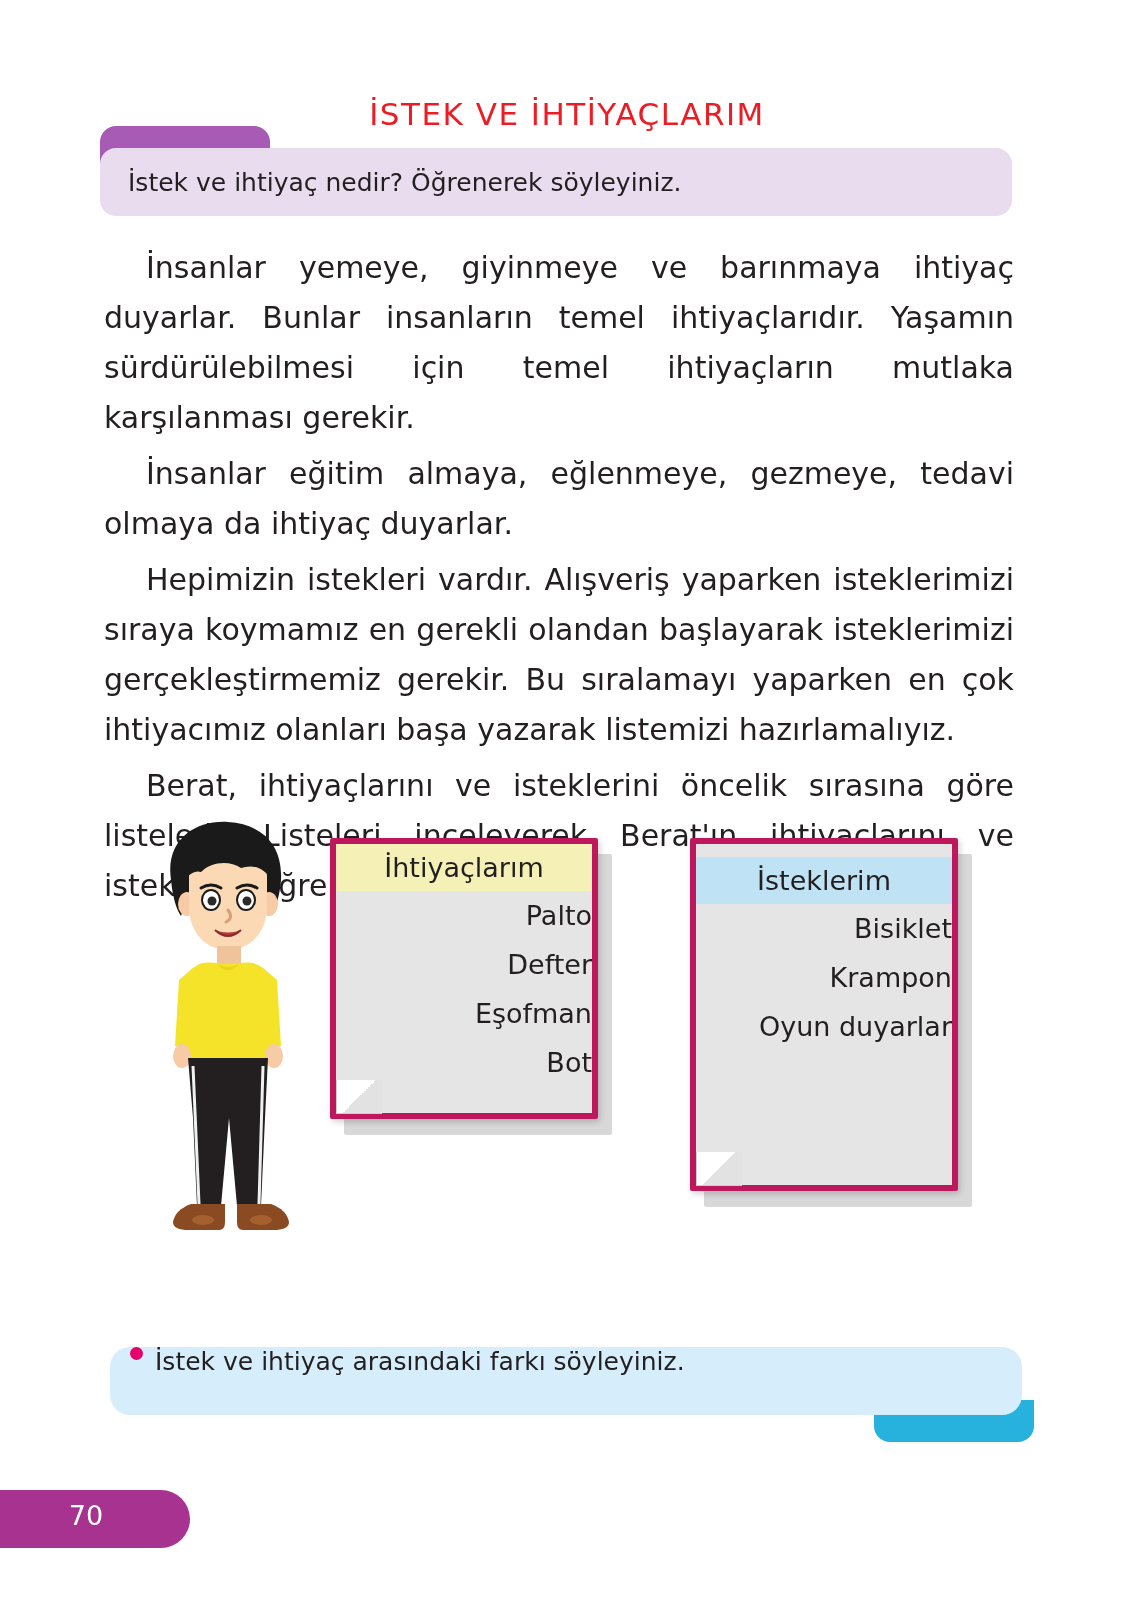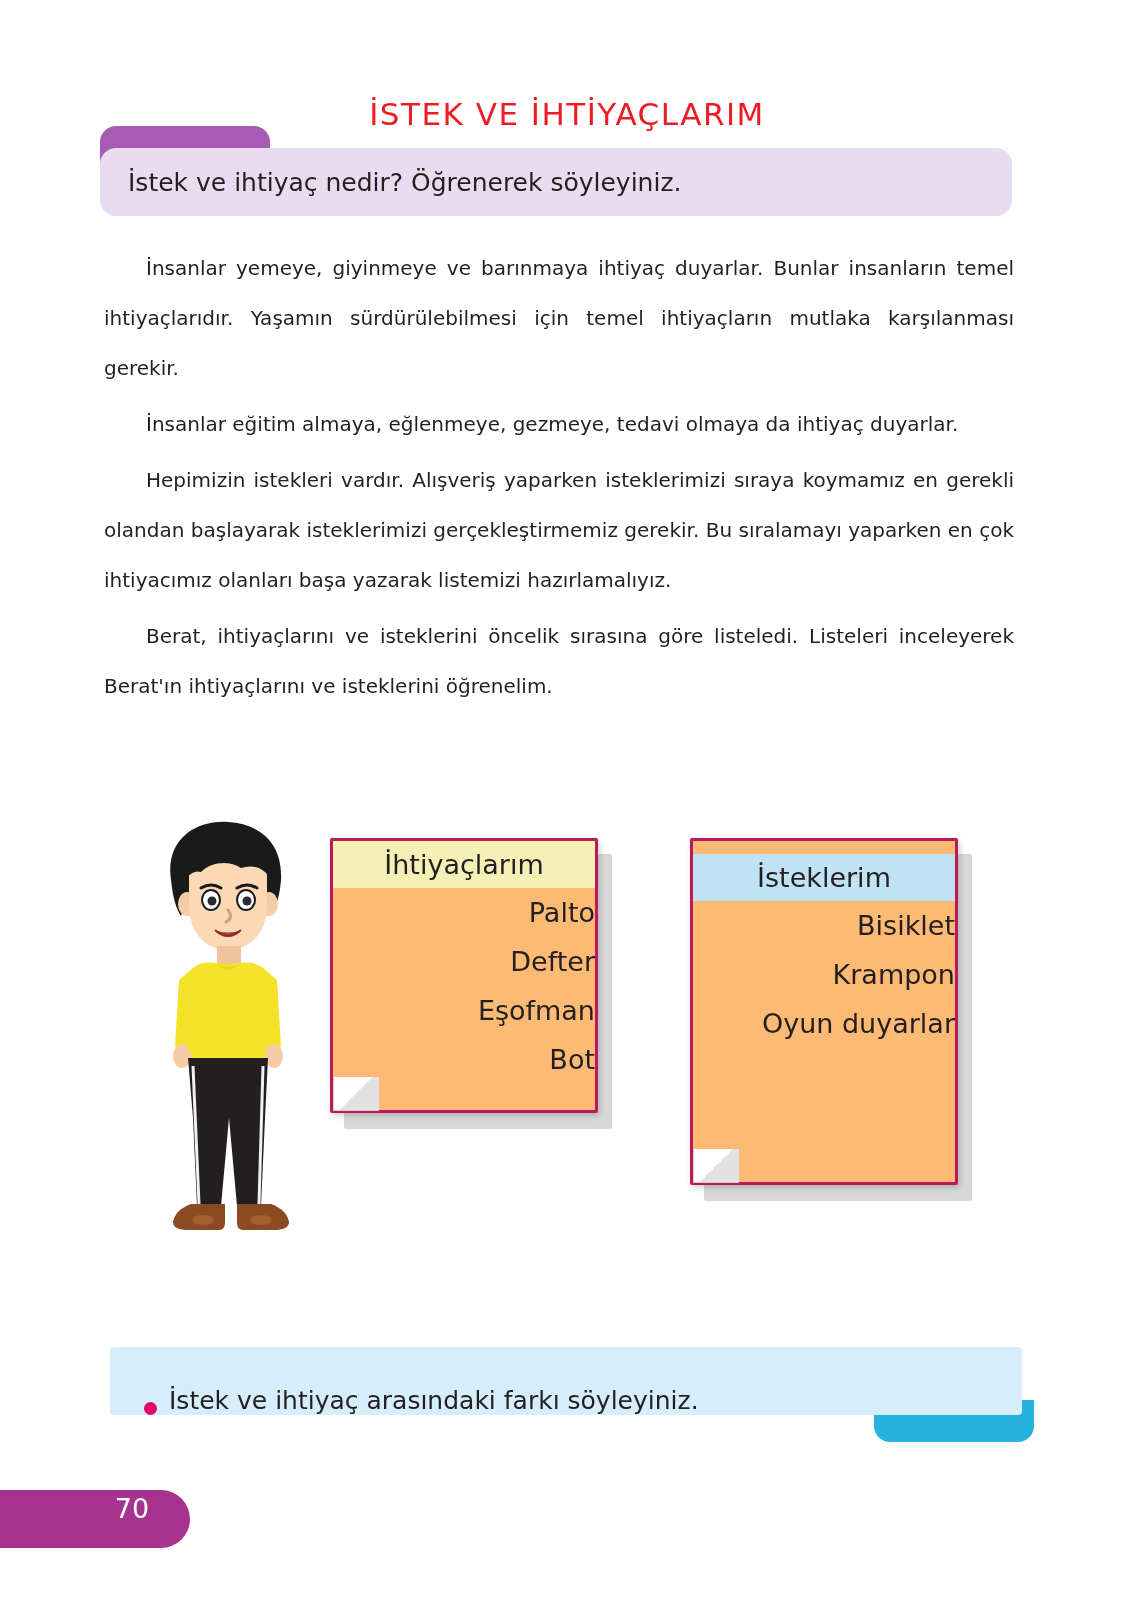--- a/index.html
+++ b/index.html
@@ -55,21 +55,21 @@
 
   
   .body-text {
     position: absolute;
     top: 243px;
     left: 104px;
     width: 914px;
   }
   .body-text p {
     margin: 0 4px 6px 0;
-    font-size: 20px;
+    font-size: 30px;
     line-height: 50px;
     color: #231f20;
     text-align: justify;
     text-indent: 42px;
   }
 
   
   .boy {
     position: absolute;
     left: 133px;
@@ -87,22 +87,22 @@
     position: absolute;
     left: 14px;
     top: 16px;
     width: 268px;
     height: 100%;
     background: #d8d8d8;
     border-radius: 2px;
   }
   .note-body {
     position: relative;
-    background: #fdba74;
-    border: 3px solid #be185d;
+    background: #e5e5e5;
+    border: 6px solid #be185d;
     border-radius: 2px;
     padding-bottom: 26px;
     box-shadow: 2px 3px 6px rgba(0,0,0,0.18);
   }
   .note-head {
     text-align: center;
     font-size: 27px;
     color: #231f20;
     padding: 8px 0 8px 0;
   }
@@ -138,24 +138,24 @@
     background: #27b2dd;
     border-radius: 0 0 16px 16px;
   }
   .qbox {
     position: absolute;
     left: 110px;
     top: 1347px;
     width: 912px;
     height: 68px;
     background: #d6eefb;
-    border-radius: 4px;
+    border-radius: 20px;
     display: flex;
-    align-items: flex-end;
-    padding-left: 34px;
+    align-items: flex-start;
+    padding-left: 20px;
   }
   .bullet {
     width: 13px;
     height: 13px;
     border-radius: 50%;
     background: #e5006d;
     margin-right: 12px;
     flex: 0 0 auto;
   }
   .qbox .q-text {
@@ -169,30 +169,29 @@
     left: 0;
     bottom: 68px;
     width: 190px;
     height: 58px;
     background: #a8328f;
     border-radius: 0 29px 29px 0;
   }
   .page-num {
     position: absolute;
     left: 0;
-    bottom: 79px;
+    bottom: 72px;
     width: 190px;
     height: 58px;
     display: flex;
     align-items: center;
     justify-content: center;
     color: #ffffff;
     font-size: 27px;
     padding-right: 18px;
-    margin-left: 46px;
   }
 </style>
 </head>
 <body>
 
 <div class="page-title">İSTEK VE İHTİYAÇLARIM</div>
 
 <div class="prompt-tab"></div>
 <div class="prompt-box">
   <span class="prompt-text">İstek ve ihtiyaç nedir? Öğrenerek söyleyiniz.</span>

